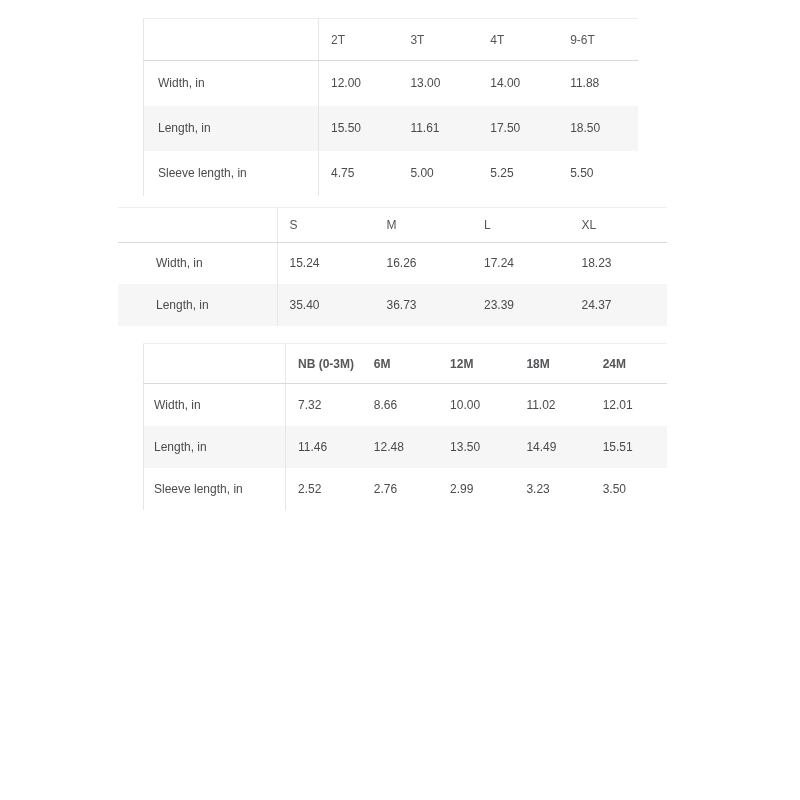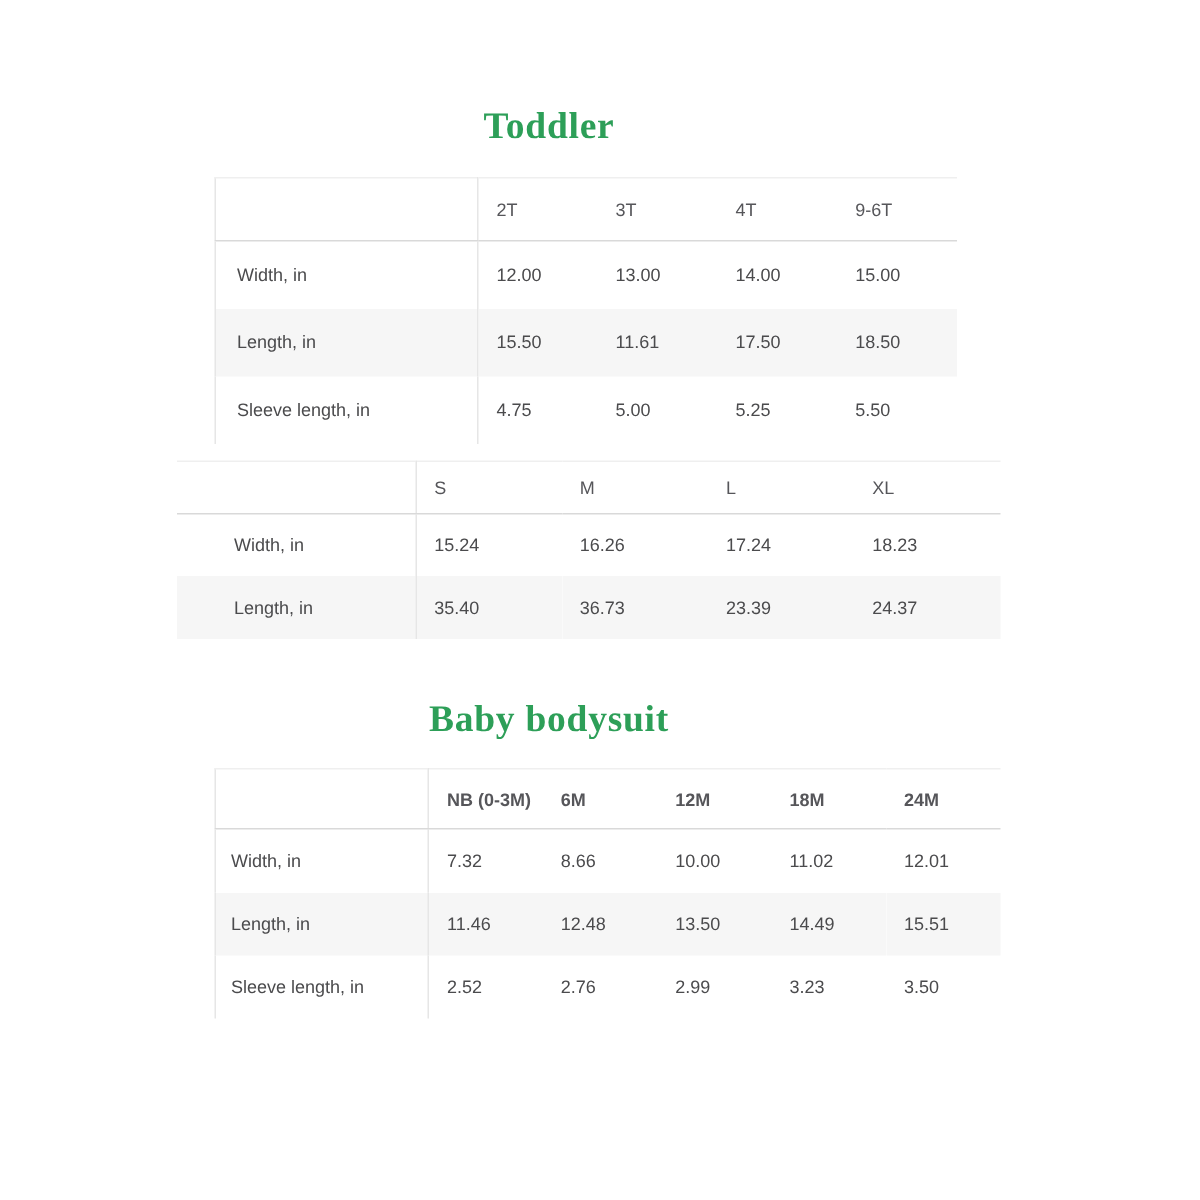--- a/index.html
+++ b/index.html
@@ -65,38 +65,37 @@
   .t3 th { height: 40px; font-weight: bold; }
   .t3 td { height: 42px; }
   .t3 .label-col { width: 142px; padding-left: 10px; }
 </style>
 </head>
 <body style="background: rgb(255, 255, 255);">
 
 <div class="page">
 
   <section>
-    <h2 class="section-title title-toddler">Toddler</h2>
     <table class="size-table t1">
       <thead>
           <tr>
             <th class="label-col"></th>
             <th>2T</th>
             <th>3T</th>
             <th>4T</th>
             <th>9-6T</th>
           </tr>
         </thead>
       <tbody>
           <tr>
             <td class="label-col">Width, in</td>
             <td>12.00</td>
             <td>13.00</td>
             <td>14.00</td>
-            <td>15.00</td>
+            <td>11.88</td>
           </tr>
           <tr>
             <td class="label-col">Length, in</td>
             <td>15.50</td>
             <td>11.61</td>
             <td>17.50</td>
             <td>18.50</td>
           </tr>
           <tr>
             <td class="label-col">Sleeve length, in</td>
@@ -133,21 +132,20 @@
             <td>35.40</td>
             <td>36.73</td>
             <td>23.39</td>
             <td>24.37</td>
           </tr>
         </tbody>
     </table>
   </section>
 
   <section>
-    <h2 class="section-title title-baby">Baby bodysuit</h2>
     <table class="size-table t3">
       <thead>
           <tr>
             <th class="label-col"></th>
             <th>NB (0-3M)</th>
             <th>6M</th>
             <th>12M</th>
             <th>18M</th>
             <th>24M</th>
           </tr>

